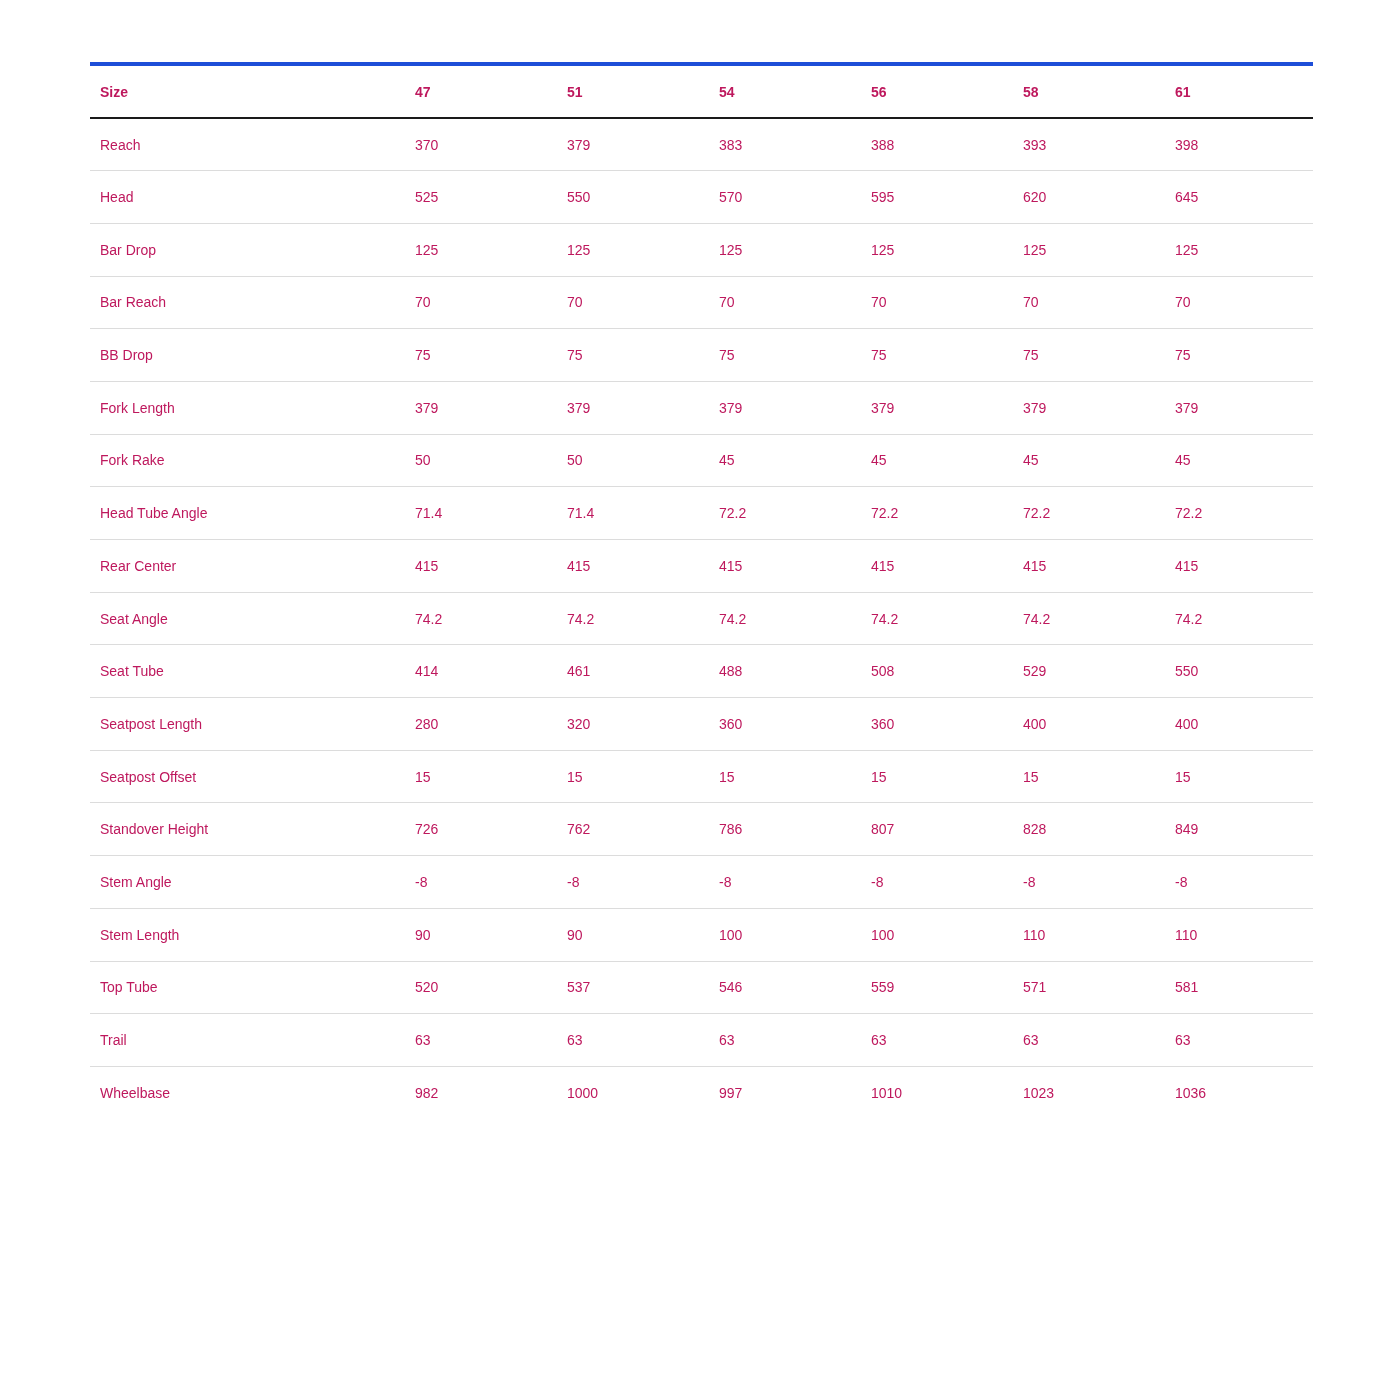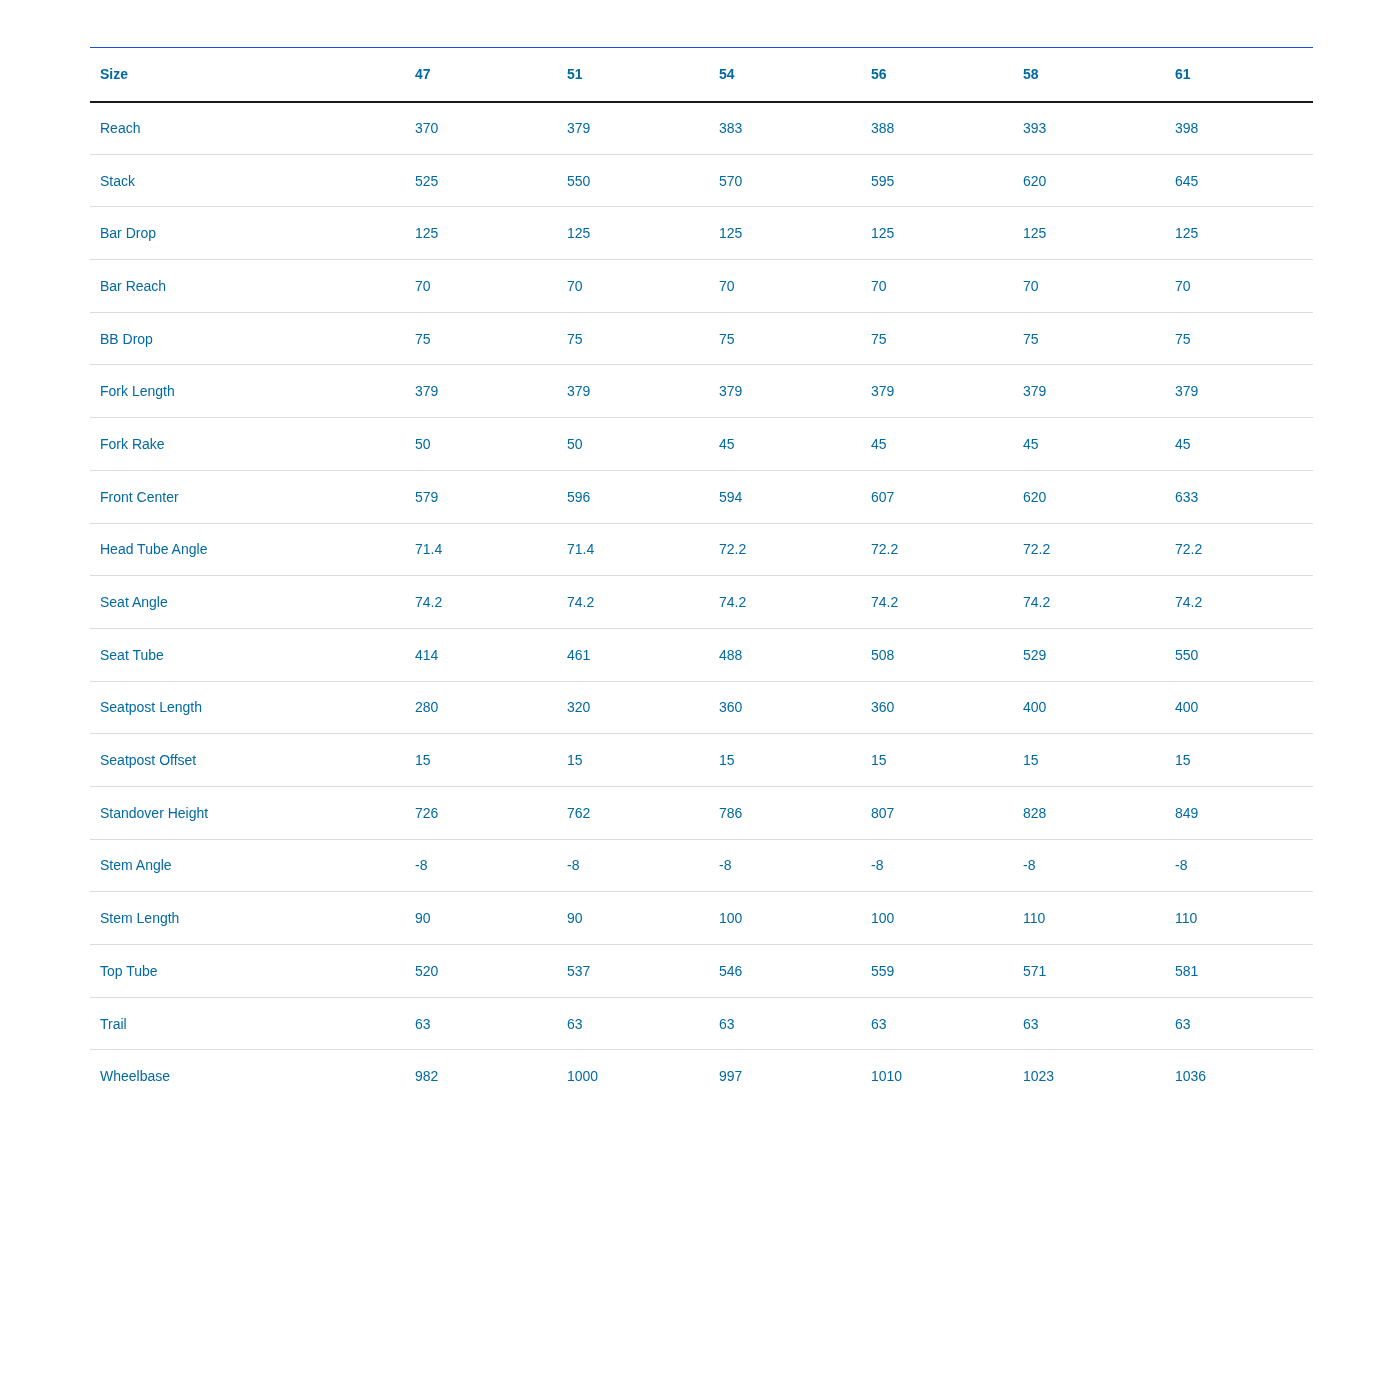--- a/index.html
+++ b/index.html
@@ -11,27 +11,27 @@
   .page {
     position: relative;
     width: 1400px;
     height: 1400px;
     background: #ffffff;
     overflow: hidden;
   }
   table.geo {
     position: absolute;
     left: 90px;
-    top: 47px;
+    top: 62px;
     width: 1223px;
     border-collapse: collapse;
     table-layout: fixed;
-    border-top: 1px solid #1d4ed8;
+    border-top: 4px solid #1d4ed8;
     font-size: 14px;
-    color: #0369a1;
+    color: #be185d;
   }
   col.label-col { width: 325px; }
   col.data-col { width: 152px; }
   col.data-col-last { width: auto; }
   thead th {
     height: 54px;
     text-align: left;
     vertical-align: middle;
     font-weight: 700;
     border-bottom: 2px solid #1a1a1a;
@@ -80,21 +80,21 @@
         <tr>
           <td class="row-label">Reach</td>
           <td>370</td>
           <td>379</td>
           <td>383</td>
           <td>388</td>
           <td>393</td>
           <td>398</td>
         </tr>
         <tr>
-          <td class="row-label">Stack</td>
+          <td class="row-label">Head</td>
           <td>525</td>
           <td>550</td>
           <td>570</td>
           <td>595</td>
           <td>620</td>
           <td>645</td>
         </tr>
         <tr>
           <td class="row-label">Bar Drop</td>
           <td>125</td>
@@ -134,36 +134,36 @@
         <tr>
           <td class="row-label">Fork Rake</td>
           <td>50</td>
           <td>50</td>
           <td>45</td>
           <td>45</td>
           <td>45</td>
           <td>45</td>
         </tr>
         <tr>
-          <td class="row-label">Front Center</td>
-          <td>579</td>
-          <td>596</td>
-          <td>594</td>
-          <td>607</td>
-          <td>620</td>
-          <td>633</td>
-        </tr>
-        <tr>
           <td class="row-label">Head Tube Angle</td>
           <td>71.4</td>
           <td>71.4</td>
           <td>72.2</td>
           <td>72.2</td>
           <td>72.2</td>
           <td>72.2</td>
+        </tr>
+        <tr>
+          <td class="row-label">Rear Center</td>
+          <td>415</td>
+          <td>415</td>
+          <td>415</td>
+          <td>415</td>
+          <td>415</td>
+          <td>415</td>
         </tr>
         <tr>
           <td class="row-label">Seat Angle</td>
           <td>74.2</td>
           <td>74.2</td>
           <td>74.2</td>
           <td>74.2</td>
           <td>74.2</td>
           <td>74.2</td>
         </tr>

